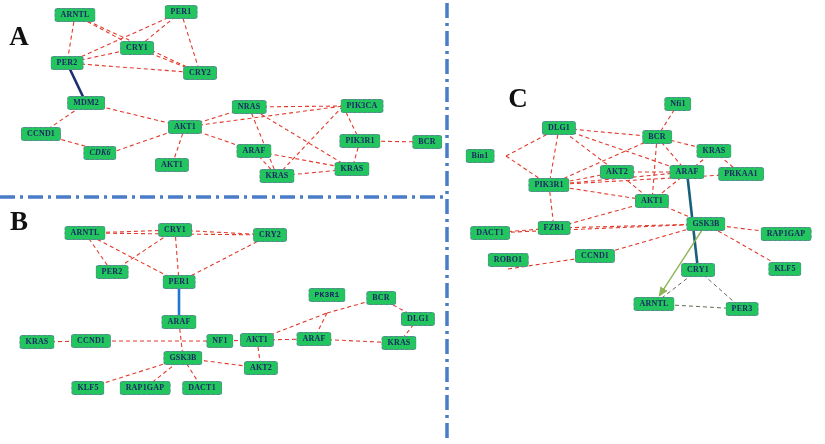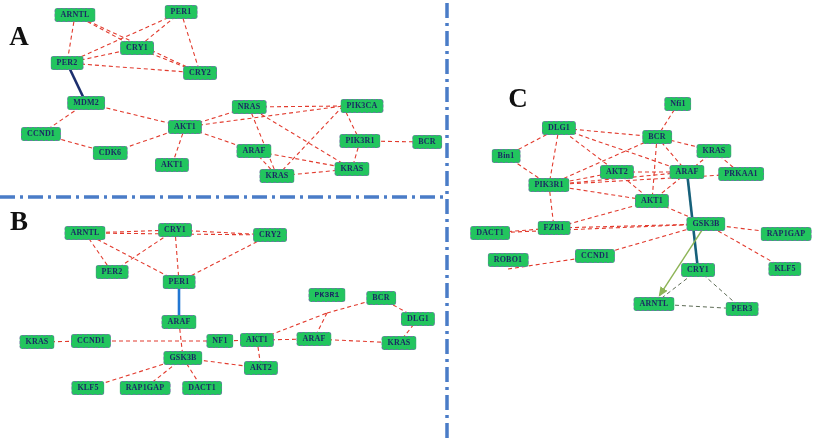--- a/index.html
+++ b/index.html
@@ -137,21 +137,21 @@
   <div id="node-layer">
       <div class="panel-label" style="left: 19px; top: 36px;">A</div>
       <div class="node" style="left: 75px; top: 15px;">ARNTL</div>
       <div class="node" style="left: 181px; top: 12px;">PER1</div>
       <div class="node" style="left: 137px; top: 48px;">CRY1</div>
       <div class="node" style="left: 67px; top: 63px;">PER2</div>
       <div class="node" style="left: 200px; top: 73px;">CRY2</div>
       <div class="node" style="left: 86px; top: 103px;">MDM2</div>
       <div class="node" style="left: 41px; top: 134px;">CCND1</div>
       <div class="node" style="left: 185px; top: 127px;">AKT1</div>
-      <div class="node" style="left: 110px; top: 153px;">CDK6</div>
+      <div class="node" style="left: 100px; top: 153px; font-style: italic;">CDK6</div>
       <div class="node" style="left: 172px; top: 165px;">AKT1</div>
       <div class="node" style="left: 249px; top: 107px;">NRAS</div>
       <div class="node" style="left: 331px; top: 106px; margin-left: 31px;">PIK3CA</div>
       <div class="node" style="left: 360px; top: 141px;">PIK3R1</div>
       <div class="node" style="left: 427px; top: 142px;">BCR</div>
       <div class="node" style="left: 254px; top: 151px;">ARAF</div>
       <div class="node" style="left: 277px; top: 176px;">KRAS</div>
       <div class="node" style="left: 352px; top: 169px;">KRAS</div>
       <div class="panel-label" style="left: 19px; top: 221px;">B</div>
       <div class="node" style="left: 85px; top: 233px;">ARNTL</div>
@@ -172,21 +172,21 @@
       <div class="node" style="left: 327px; top: 295px; font-family: Liberation Mono, monospace;">PK3R1</div>
       <div class="node" style="left: 381px; top: 298px;">BCR</div>
       <div class="node" style="left: 418px; top: 319px;">DLG1</div>
       <div class="node" style="left: 314px; top: 339px;">ARAF</div>
       <div class="node" style="left: 399px; top: 343px;">KRAS</div>
       <div class="panel-label" style="left: 518px; top: 98px;">C</div>
       <div class="node" style="left: 678px; top: 104px;">Nfi1</div>
       <div class="node" style="left: 559px; top: 128px;">DLG1</div>
       <div class="node" style="left: 657px; top: 137px;">BCR</div>
       <div class="node" style="left: 714px; top: 151px;">KRAS</div>
-      <div class="node" style="left: 506px; top: 156px;">Bin1</div>
+      <div class="node" style="left: 480px; top: 156px;">Bin1</div>
       <div class="node" style="left: 617px; top: 172px;">AKT2</div>
       <div class="node" style="left: 687px; top: 172px;">ARAF</div>
       <div class="node" style="left: 741px; top: 174px;">PRKAA1</div>
       <div class="node" style="left: 549px; top: 185px;">PIK3R1</div>
       <div class="node" style="left: 652px; top: 201px;">AKT1</div>
       <div class="node" style="left: 706px; top: 224px;">GSK3B</div>
       <div class="node" style="left: 554px; top: 228px;">FZR1</div>
       <div class="node" style="left: 490px; top: 233px;">DACT1</div>
       <div class="node" style="left: 786px; top: 234px;">RAP1GAP</div>
       <div class="node" style="left: 595px; top: 256px;">CCND1</div>

